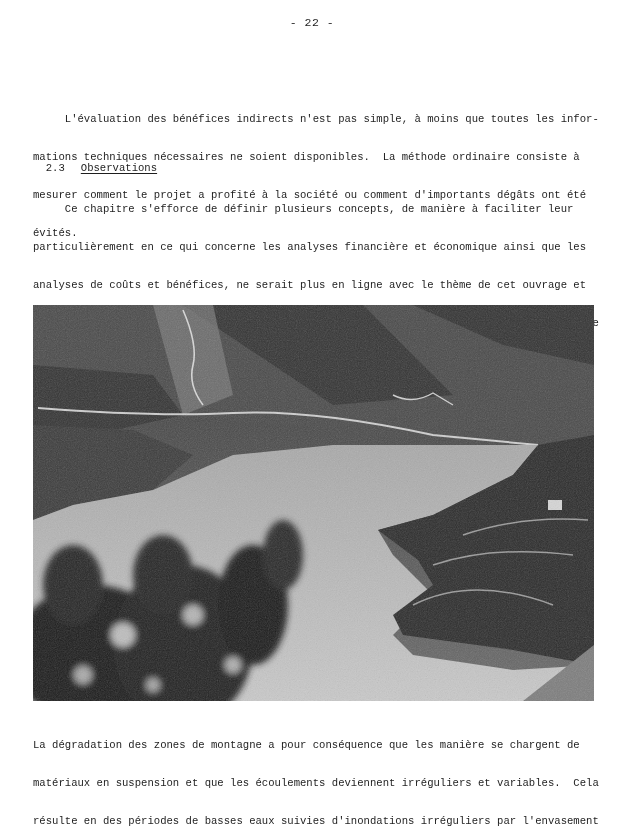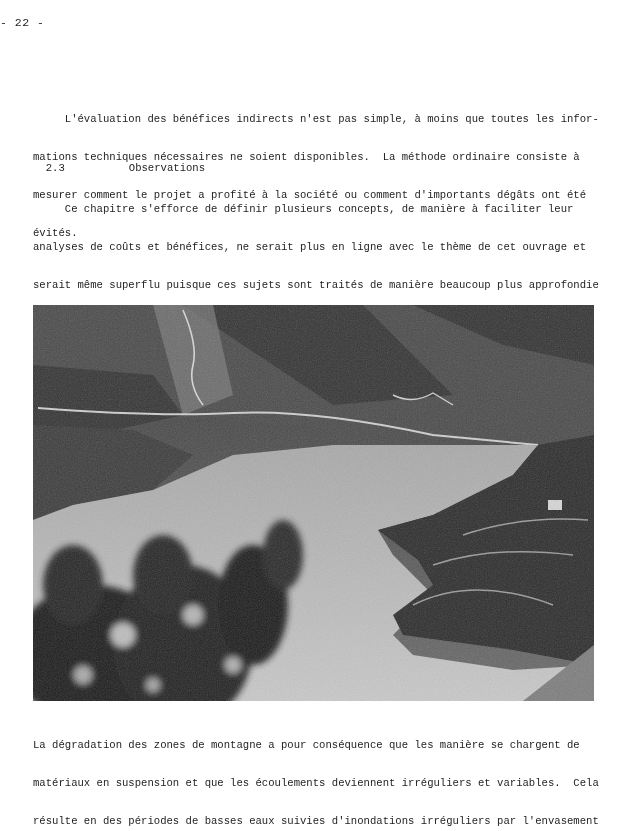--- a/index.html
+++ b/index.html
@@ -2,34 +2,34 @@
 <html><head>
   <meta charset="utf-8">
   <style>
     html, body { margin: 0; padding: 0; background: #ffffff; }
     body {
       width: 624px; height: 831px; position: relative; overflow: hidden;
       font-family: "Liberation Mono", "DejaVu Sans Mono", monospace;
       color: #1e1e1e;
     }
     .page-number {
-      position: absolute; top: 16px; left: 0; width: 624px; text-align: left;
+      position: absolute; top: 16px; left: 0; width: 624px; text-align: center;
       font-size: 11.5px; letter-spacing: 0.5px;
     }
     .para {
       position: absolute; left: 33px; width: 580px;
       font-size: 10.6px; line-height: 12.6px; white-space: pre; margin: 0;
     }
     .p1 { top: 88px; }
     .section-heading {
       position: absolute; top: 149px; left: 33px; font-size: 10.6px; line-height: 12.6px;
       white-space: pre;
     }
     .section-heading .num { margin-right: 16px; }
-    .section-heading .title { text-underline-offset: 2px; margin-left: 48px; }
+    .section-heading .title { text-decoration: underline; text-underline-offset: 2px; }
     .p2 { top: 178px; }
     .p3 { top: 714px; }
 
     .photo {
       position: absolute; left: 33px; top: 305px; width: 561px; height: 396px;
       overflow: hidden; background: #8a8a8a;
     }
     .photo svg { display: block; width: 100%; height: 100%; }
   </style>
 </head>
@@ -43,20 +43,21 @@
   <div>mesurer comment le projet a profité à la société ou comment d'importants dégâts ont été</div>
   <div>évités.</div>
 </div>
 
 <div class="section-heading">
   <span class="num">2.3</span><span class="title">Observations</span>
 </div>
 
 <div class="para p2">
   <div>     Ce chapitre s'efforce de définir plusieurs concepts, de manière à faciliter leur</div>
+  <div>particulièrement en ce qui concerne les analyses financière et économique ainsi que les</div>
   <div>analyses de coûts et bénéfices, ne serait plus en ligne avec le thème de cet ouvrage et</div>
   <div>serait même superflu puisque ces sujets sont traités de manière beaucoup plus approfondie</div>
   <div>que ceux qui sont examinés dans ce chapitre par le document FAO n° 17 sur les forêts</div>
   <div>intitulé "Analyse économique des projets forestiers" et ses deux suppléments (Gregersen</div>
   <div>et Contreras, 1979) (FAO, 1980).</div>
 </div>
 
 <div class="photo" title="black-and-white photograph of a mountain reservoir lake with eroded slopes, terraces and winding roads, blurred foliage in the foreground">
   <svg viewBox="0 0 561 396" preserveAspectRatio="none">
     <defs>

